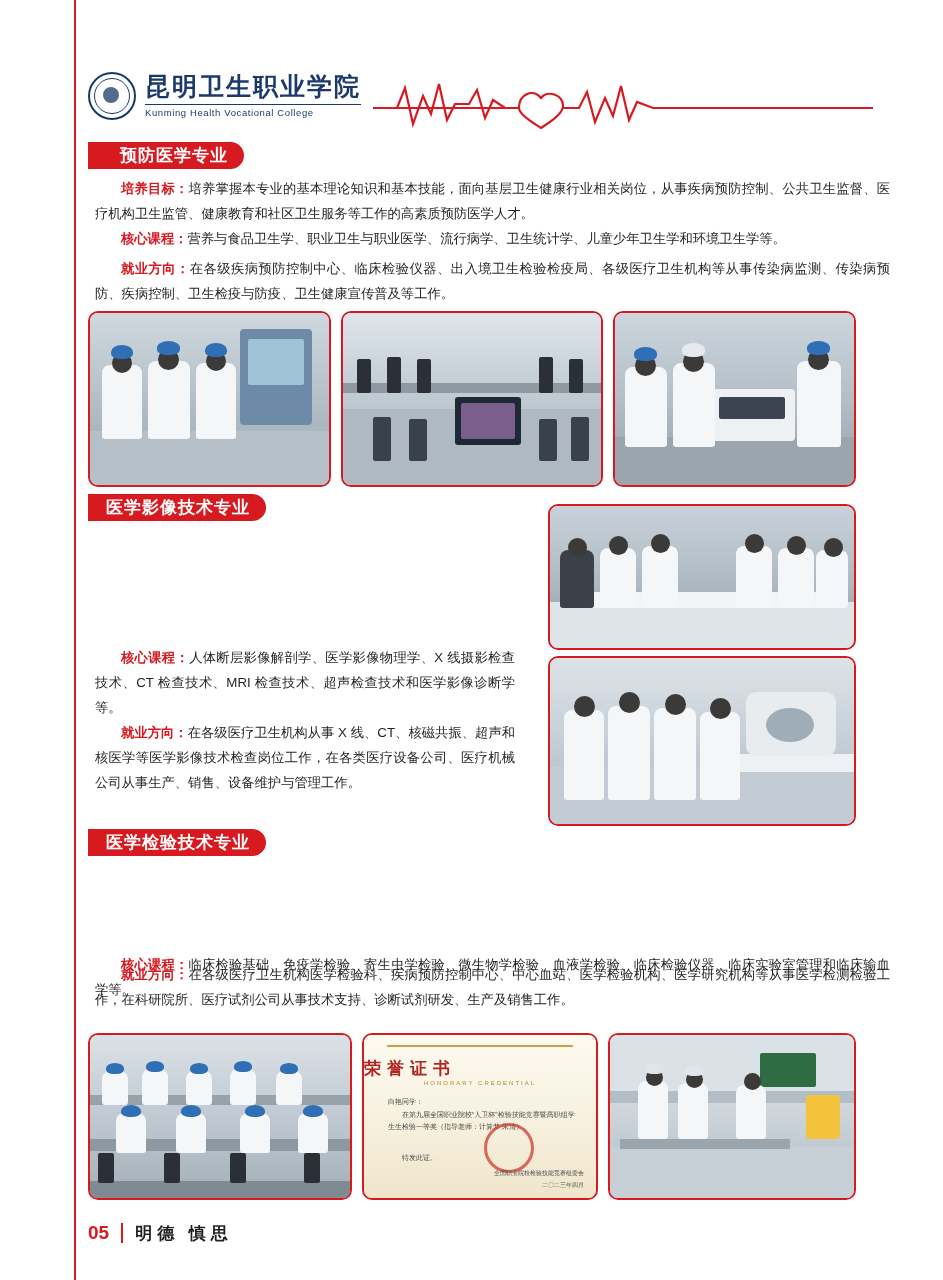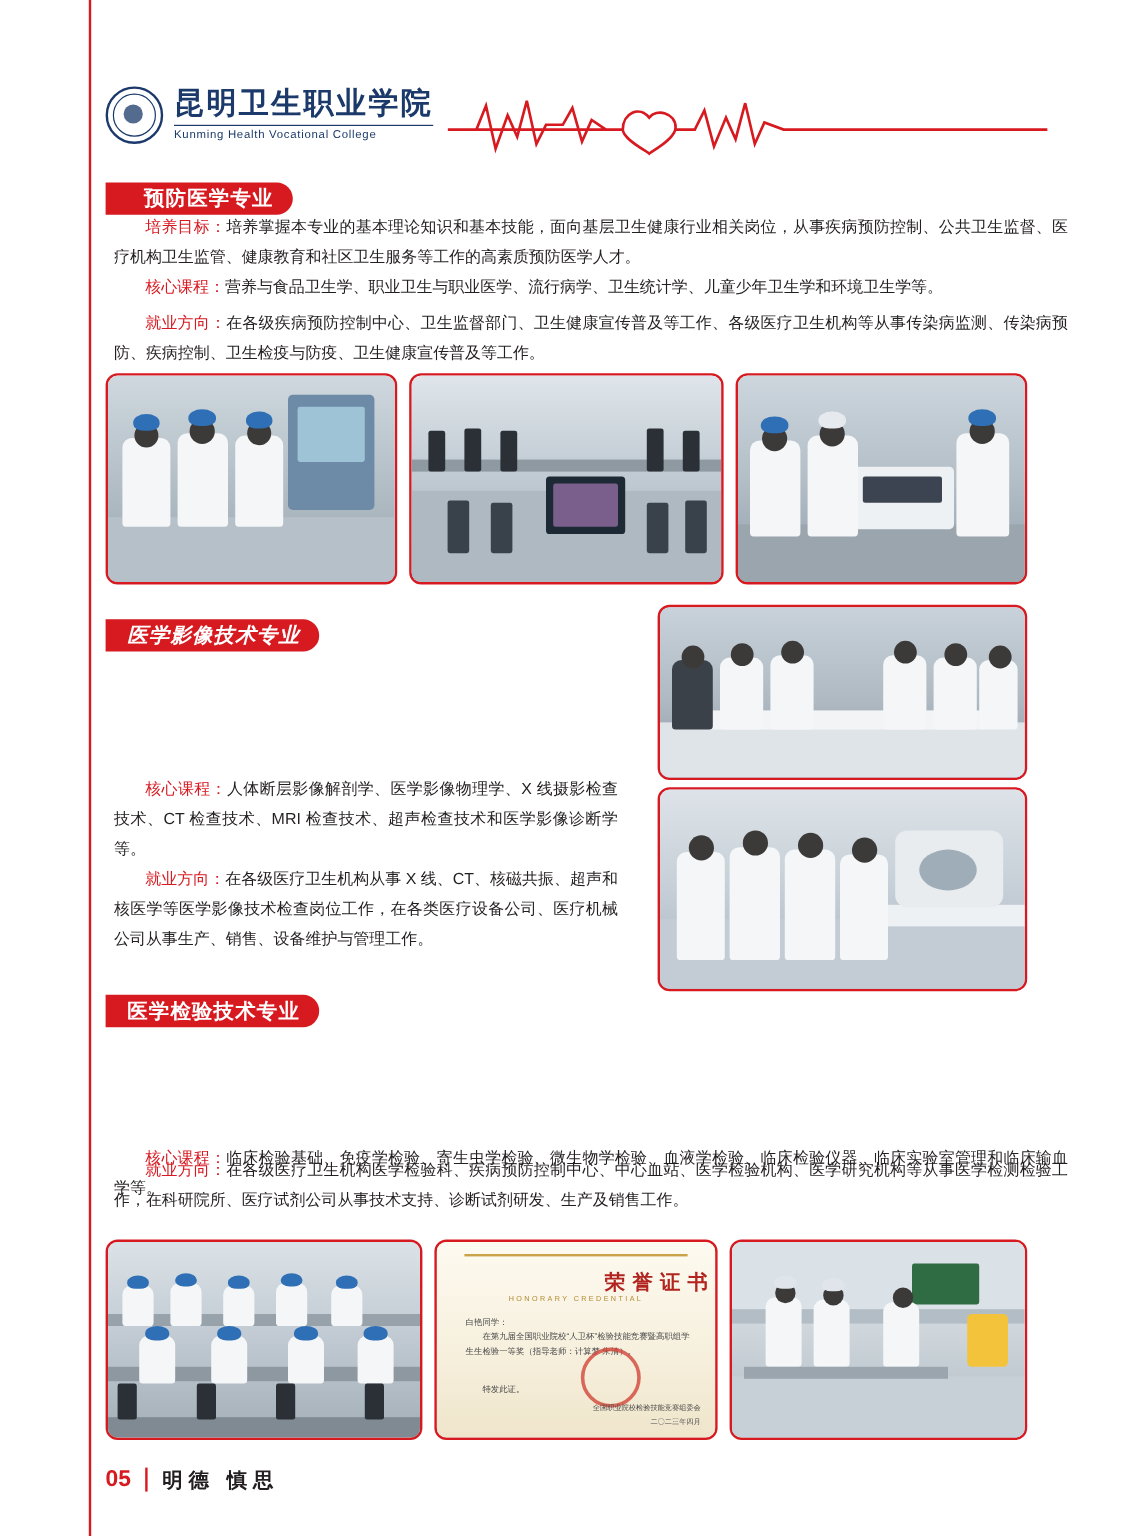--- a/index.html
+++ b/index.html
@@ -116,21 +116,21 @@
   
   .para {
     position: absolute;
     font-size: 13.3px;
     line-height: 25px;
     color: #231f20;
     text-align: justify;
   }
   .para .lbl {
     color: #d71920;
-    font-weight: 400;
+    font-weight: 700;
   }
   .indent { text-indent: 26px; }
 
   
   .photo {
     position: absolute;
     border: 2px solid #d71920;
     border-radius: 10px;
     overflow: hidden;
     background: #e9edf1;
@@ -197,21 +197,21 @@
   .cert-band {
     position: absolute;
     left: 10%;
     right: 10%;
     height: 2px;
     background: #c9a24a;
   }
   .cert-title {
     position: absolute;
     left: 0; right: 0;
-    text-align: right;
+    text-align: left;
     color: #b1241f;
     font-family: "Liberation Serif", serif;
     font-weight: 700;
     letter-spacing: 6px;
   }
   .cert-seal {
     position: absolute;
     width: 44px; height: 44px;
     border-radius: 50%;
     border: 3px solid #cf3b2f;
@@ -264,32 +264,32 @@
       <svg width="500" height="56" viewBox="0 0 500 56" xmlns="http://www.w3.org/2000/svg">
         <path d="M0,34 L24,34 L32,14 L40,50 L50,22 L58,40 L66,10 L74,46 L82,30 L96,30
                  L104,16 L112,44 L120,26 L132,34 L146,34
                  C146,20 160,14 168,24 C174,16 190,20 190,32 C190,42 170,52 168,54
                  C166,52 146,42 146,34 Z" fill="none" stroke="#d71920" stroke-width="2.2"></path>
         <path d="M190,34 L206,34 L214,18 L222,48 L232,24 L240,42 L248,12 L256,46 L264,28 L280,34 L500,34" fill="none" stroke="#d71920" stroke-width="2.2"></path>
       </svg>
     </div>
   </div>
 
-  <div class="tag" style="left:88px; top:152px;padding-left:32px;">预防医学专业</div>
+  <div class="tag" style="left:88px; top:142px;padding-left:32px;">预防医学专业</div>
 
   <div class="para indent" style="left:95px; top:176px; width:795px;">
     <span class="lbl">培养目标：</span><span>培养掌握本专业的基本理论知识和基本技能，面向基层卫生健康行业相关岗位，从事疾病预防控制、公共卫生监督、医疗机构卫生监管、健康教育和社区卫生服务等工作的高素质预防医学人才。</span>
   </div>
 
   <div class="para indent" style="left:95px; top:226px; width:795px;">
     <span class="lbl">核心课程：</span><span>营养与食品卫生学、职业卫生与职业医学、流行病学、卫生统计学、儿童少年卫生学和环境卫生学等。</span>
   </div>
 
   <div class="para indent" style="left:95px; top:256px; width:795px;">
-    <span class="lbl">就业方向：</span><span>在各级疾病预防控制中心、卫生监督部门、卫生健康宣传普及等工作、各级医疗卫生机构等从事传染病监测、传染病预防、疾病控制、卫生检疫与防疫、卫生健康宣传普及等工作。</span>
+    <span class="lbl">就业方向：</span><span>在各级疾病预防控制中心、临床检验仪器、出入境卫生检验检疫局、各级医疗卫生机构等从事传染病监测、传染病预防、疾病控制、卫生检疫与防疫、卫生健康宣传普及等工作。</span>
   </div>
 
   <div class="photo" style="left:88px; top:311px; width:239px; height:172px;">
     <div class="inner sc-lab1">
       <div class="bench" style="left:0; top:118px; width:239px; height:54px; background:#b6c0c8;"></div>
       <div class="monitor" style="left:150px; top:16px; width:72px; height:96px; background:#6d8ba6; border-radius:4px;"></div>
       <div class="monitor" style="left:158px; top:26px; width:56px; height:46px; background:#9fc3d6;"></div>
       <div class="fig" style="left:12px; top:52px; width:40px; height:74px;"></div>
       <div class="fig head" style="left:22px; top:40px; width:20px; height:20px;"></div>
       <div class="fig cap" style="left:21px; top:32px; width:22px; height:14px;"></div>
@@ -330,21 +330,21 @@
       <div class="fig cap" style="left:19px; top:34px; width:23px; height:14px; background:#2f6fb5;"></div>
       <div class="fig" style="left:58px; top:50px; width:42px; height:84px;"></div>
       <div class="fig head" style="left:68px; top:38px; width:21px; height:21px;"></div>
       <div class="fig cap" style="left:67px; top:30px; width:23px; height:14px; background:#e6eaee;"></div>
       <div class="fig" style="left:182px; top:48px; width:44px; height:86px;"></div>
       <div class="fig head" style="left:193px; top:36px; width:21px; height:21px;"></div>
       <div class="fig cap" style="left:192px; top:28px; width:23px; height:14px; background:#2f6fb5;"></div>
     </div>
   </div>
 
-  <div class="tag" style="left:88px; top:516px;font-style:italic;">医学影像技术专业</div>
+  <div class="tag" style="left:88px; top:494px;">医学影像技术专业</div>
 
 
   <div class="para indent" style="left:95px; top:645px; width:420px;">
     <span class="lbl">核心课程：</span><span>人体断层影像解剖学、医学影像物理学、X 线摄影检查技术、CT 检查技术、MRI 检查技术、超声检查技术和医学影像诊断学等。</span>
   </div>
 
   <div class="para indent" style="left:95px; top:720px; width:420px;">
     <span class="lbl">就业方向：</span><span>在各级医疗卫生机构从事 X 线、CT、核磁共振、超声和核医学等医学影像技术检查岗位工作，在各类医疗设备公司、医疗机械公司从事生产、销售、设备维护与管理工作。</span>
   </div>
 

